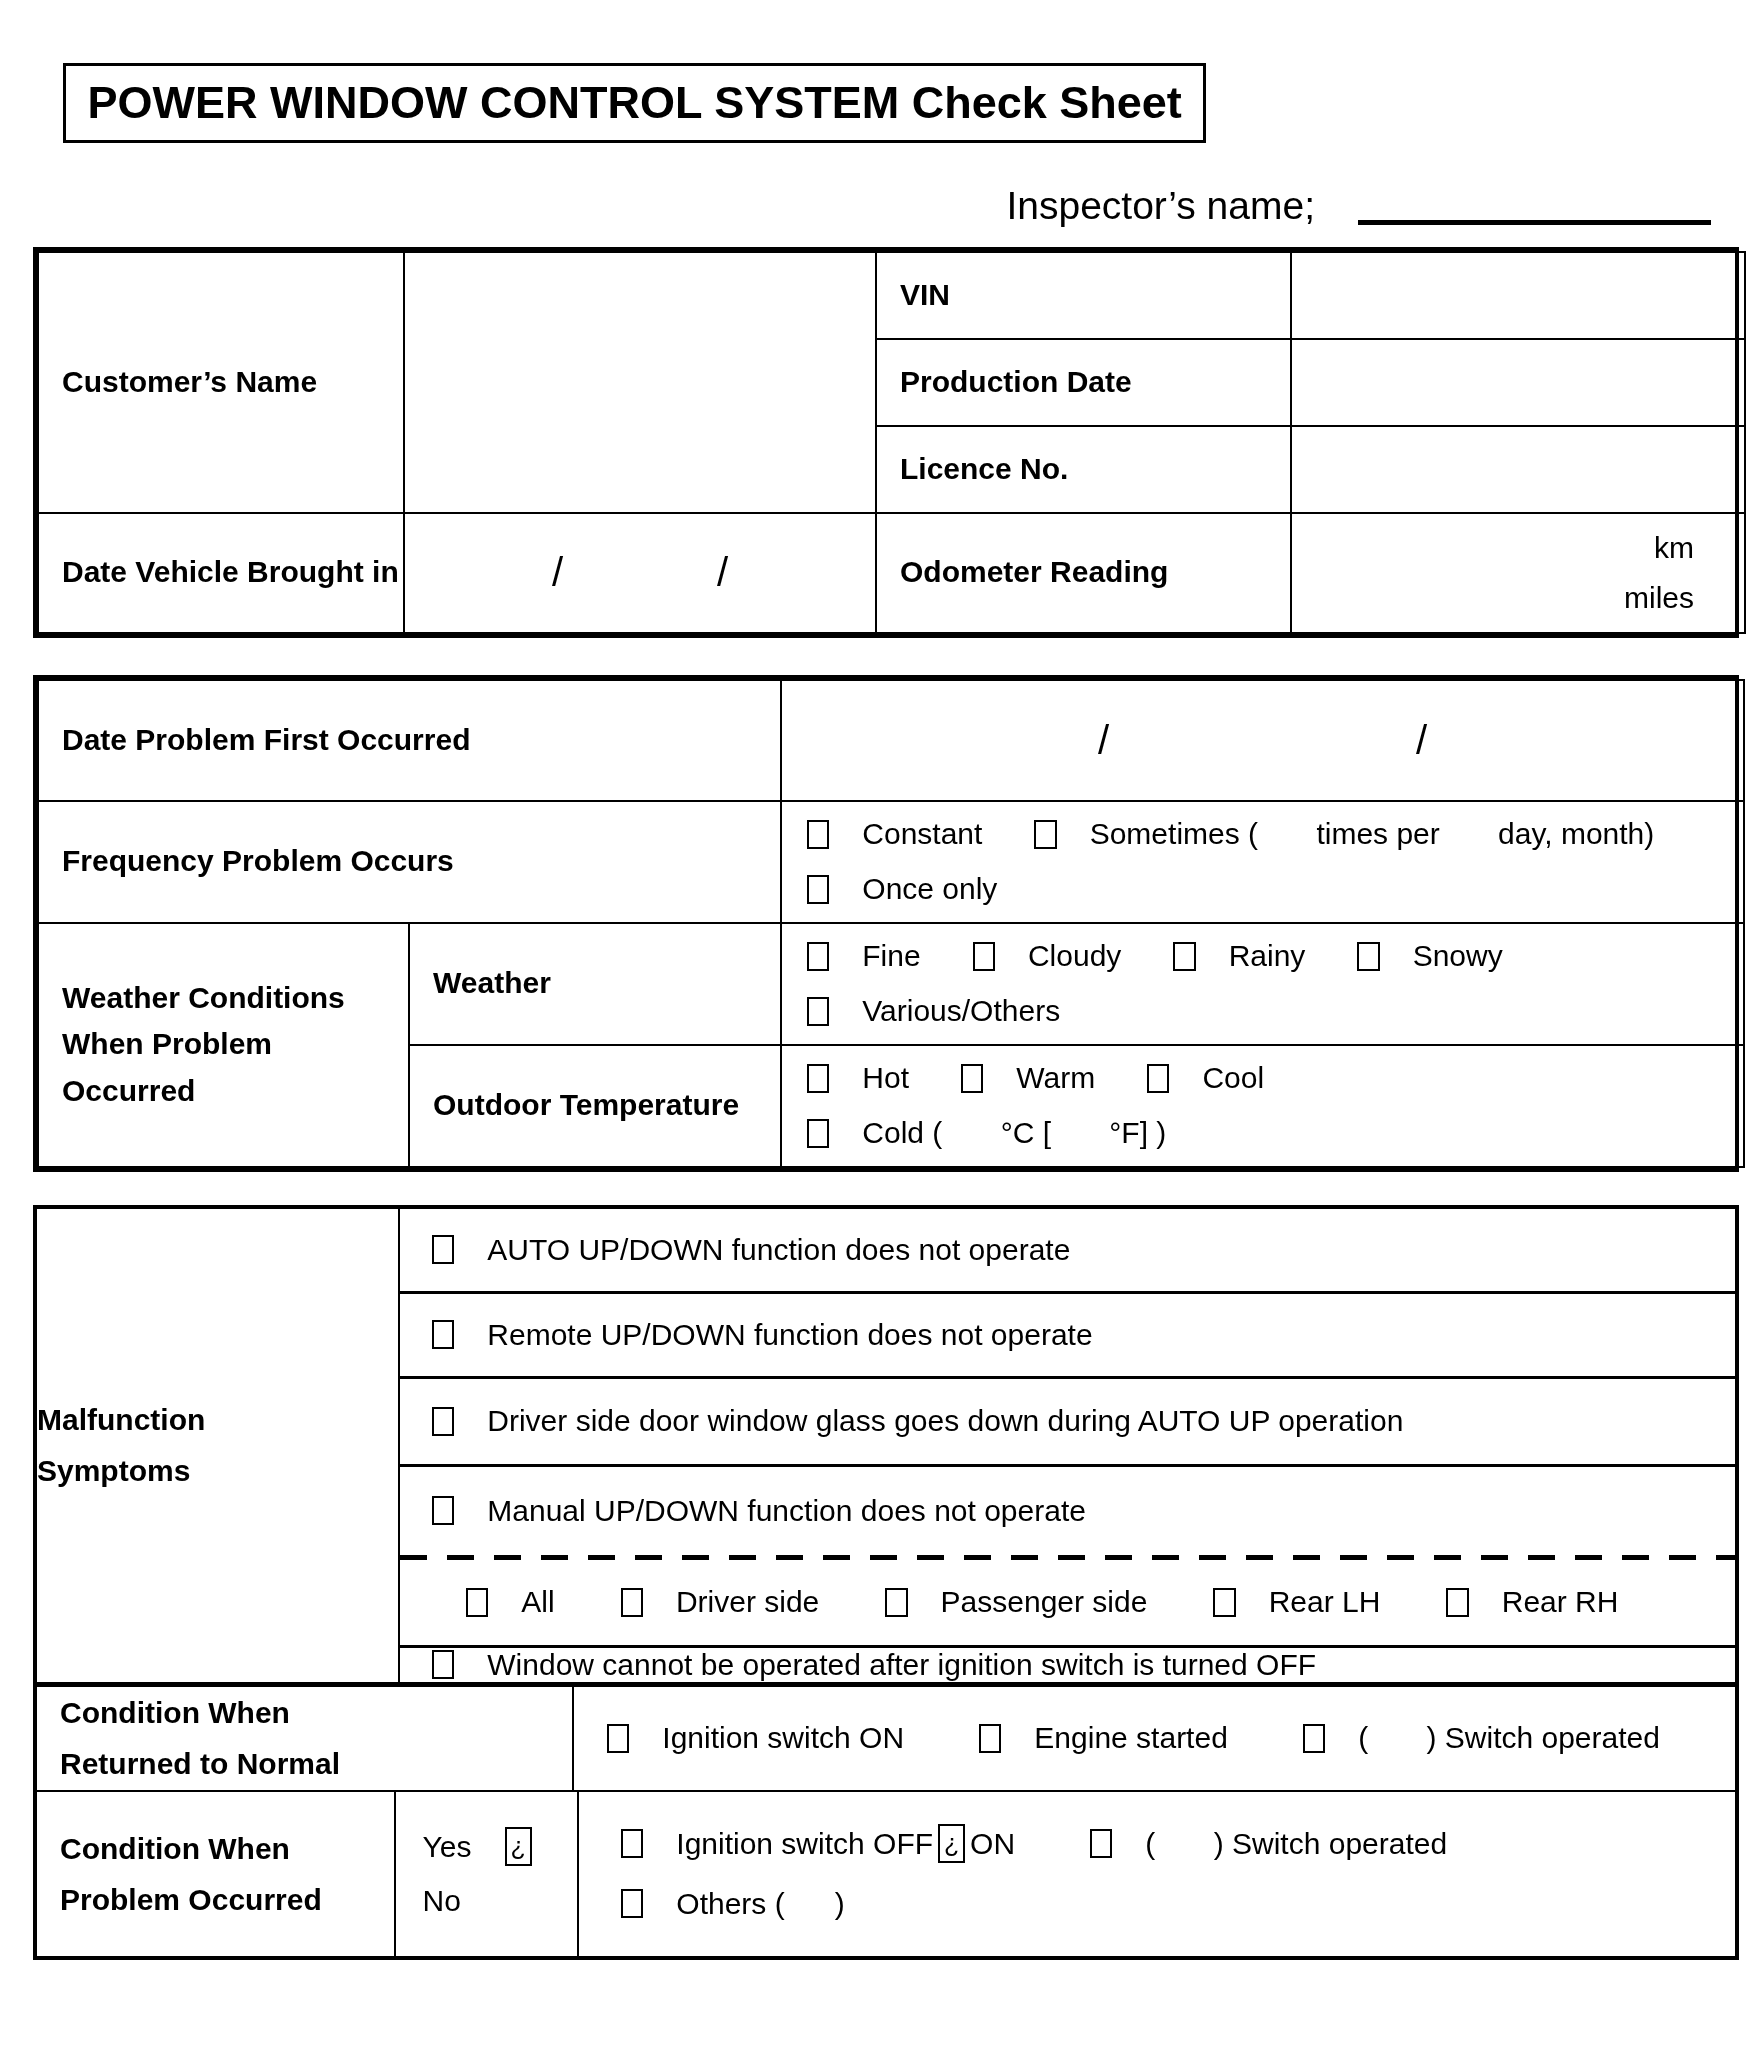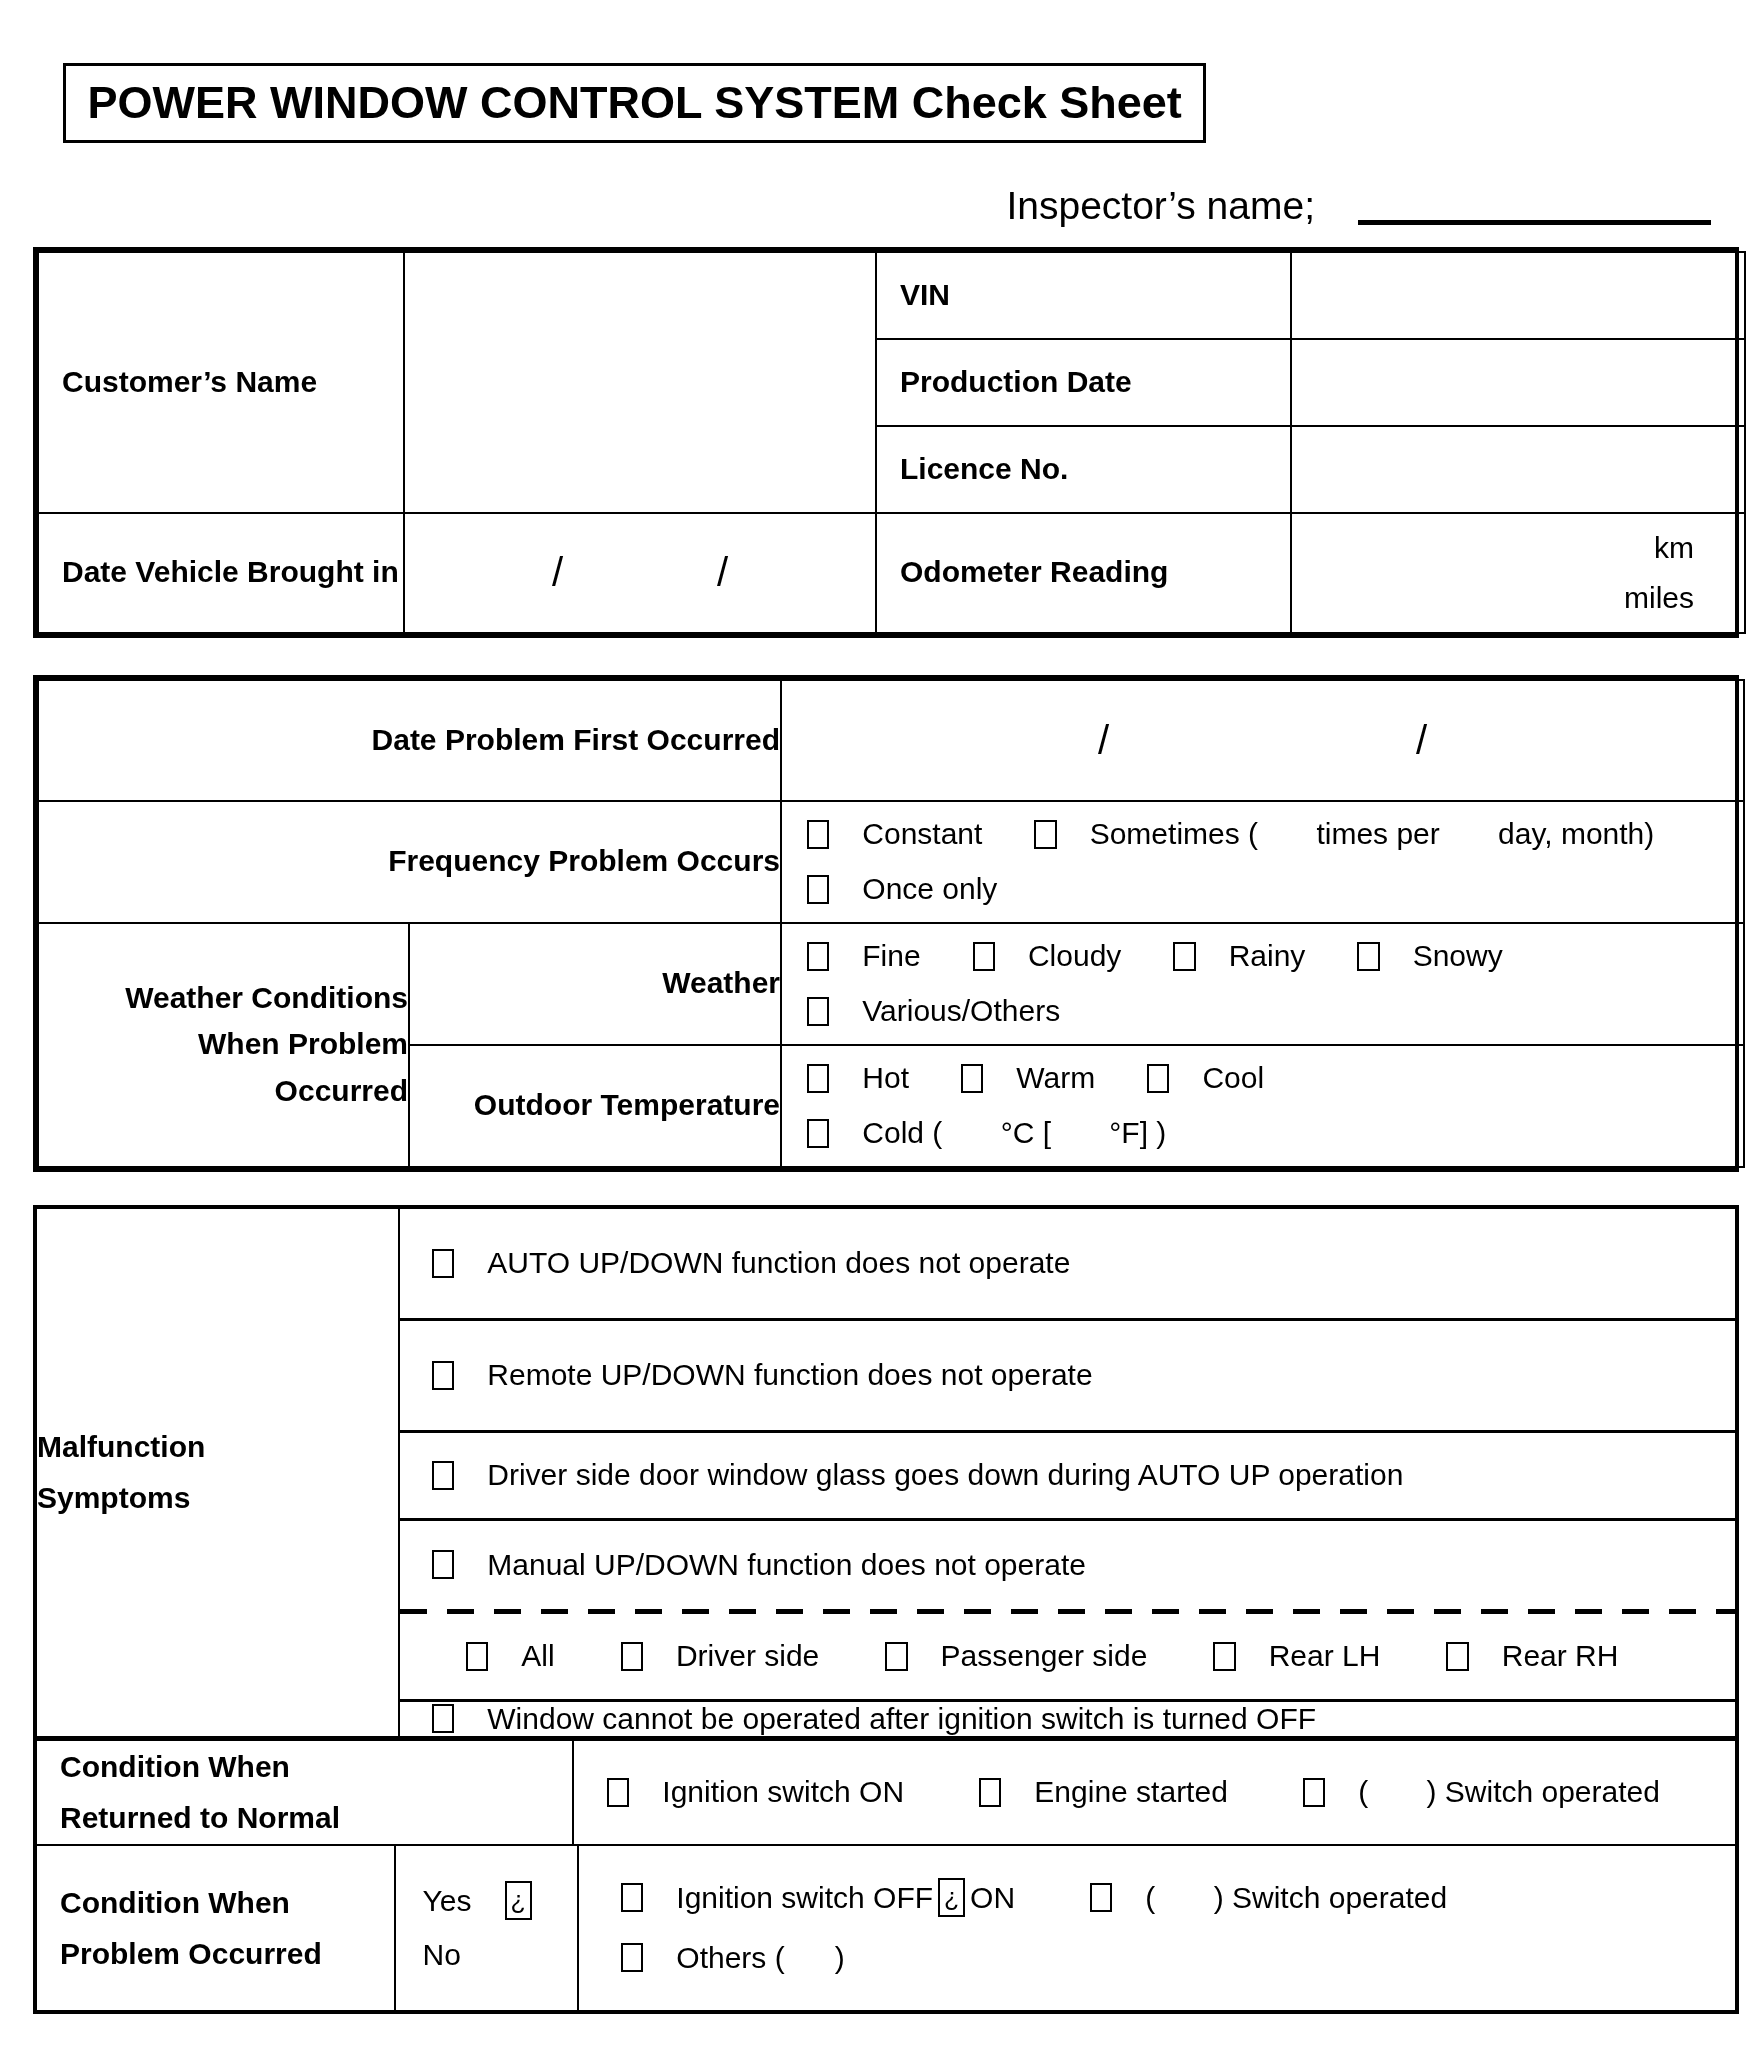--- a/index.html
+++ b/index.html
@@ -44,21 +44,21 @@
   
   .t3 { box-sizing:border-box; width:1706px; border:4.2px solid #000; margin-top:33px; font-size:30px; }
   .t3a { display:flex; }
   .t3a-label {
     width:363px; flex:none; box-sizing:border-box; border-right:2.5px solid #000;
     display:flex; align-items:center; font-weight:bold;
     padding-right:91px; line-height:1.7;
   }
   .t3a-rows { flex:1; display:flex; flex-direction:column; }
   .srow { box-sizing:border-box; display:flex; align-items:center; padding-left:32px;
-          border-bottom:3.3px solid #000; height:112px; }
+          border-bottom:3.3px solid #000; height:85px; }
   .srow.h106 { height:88px; }
   .srow.no-b { border-bottom:none; }
   .srow.grow { flex:1; border-bottom:none; }
   .srow.windows { padding-left:66px; }
   .srow.windows .chk-item + .chk-item { margin-left:66px; }
   .dashed-sep { height:5px; flex:none;
     background:repeating-linear-gradient(90deg,#000 0 26.6px,transparent 26.6px 47px); }
 
   .t3b { display:flex; border-top:5.8px solid #000; height:108px; box-sizing:border-box; }
   .t3b-label {
@@ -88,21 +88,21 @@
   }
   .yes-line .glyph-box { margin-left:33px; }
   .t3c-content { flex:1; display:flex; flex-direction:column; justify-content:center;
                  padding-left:42px; }
   .t3c-content .chk-line { height:60px; }
   .t3c-content .chk-item + .chk-item { margin-left:75px; }
   .pre { white-space:pre; }
 
   .footer-code { margin-top:20px; margin-left:-5px; font-size:24px; font-weight:bold; }
 
-  .mt-t1 { margin-top:18.3px; } .mt-t2 { margin-top:37px;text-align:right; }
+  .mt-t1 { margin-top:18.3px; } .mt-t2 { margin-top:37px; }
 </style>
 </head>
 <body>
 
 <div class="page">
 
   <div class="title-box">POWER WINDOW CONTROL SYSTEM Check Sheet</div>
 
   <div class="inspector-row">
     <span>Inspector’s name;</span>

